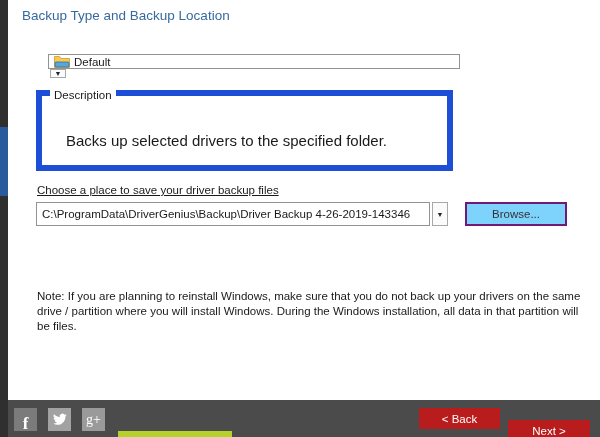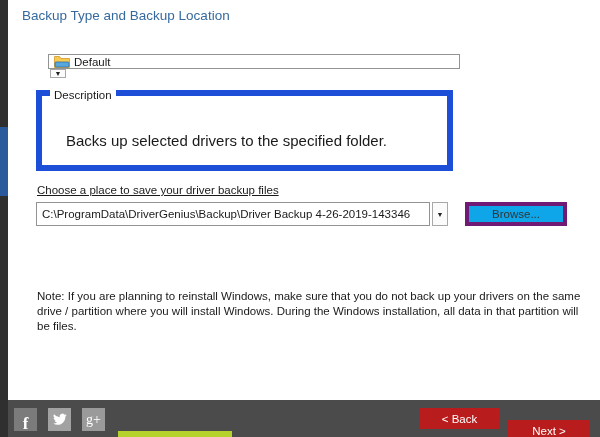--- a/index.html
+++ b/index.html
@@ -59,21 +59,21 @@
     position: absolute; left: 8px; top: -7px;
     background: #ffffff; padding: 0 4px; font-size: 11.5px; color: #1a1a1a;
   }
   .groupbox-text {
     position: absolute; left: 12px; top: 36px; right: 12px;
     font-size: 15px; color: #1a1a1a; margin-left: 12px;
   }
 
   .browse-btn {
     position: absolute; left: 465px; top: 202px; width: 102px; height: 24px;
-    background: #0ea5e9; border: 4px solid #701a75;
+    background: #7dd3fc; border: 2px solid #701a75;
     font-family: "Liberation Sans", sans-serif;
     font-size: 11.5px; color: #333; cursor: pointer;
   }
 
   .note {
     position: absolute; left: 37px; top: 289px; width: 550px;
     font-size: 11.5px; line-height: 1.32; color: #1a1a1a;
   }
 
   

